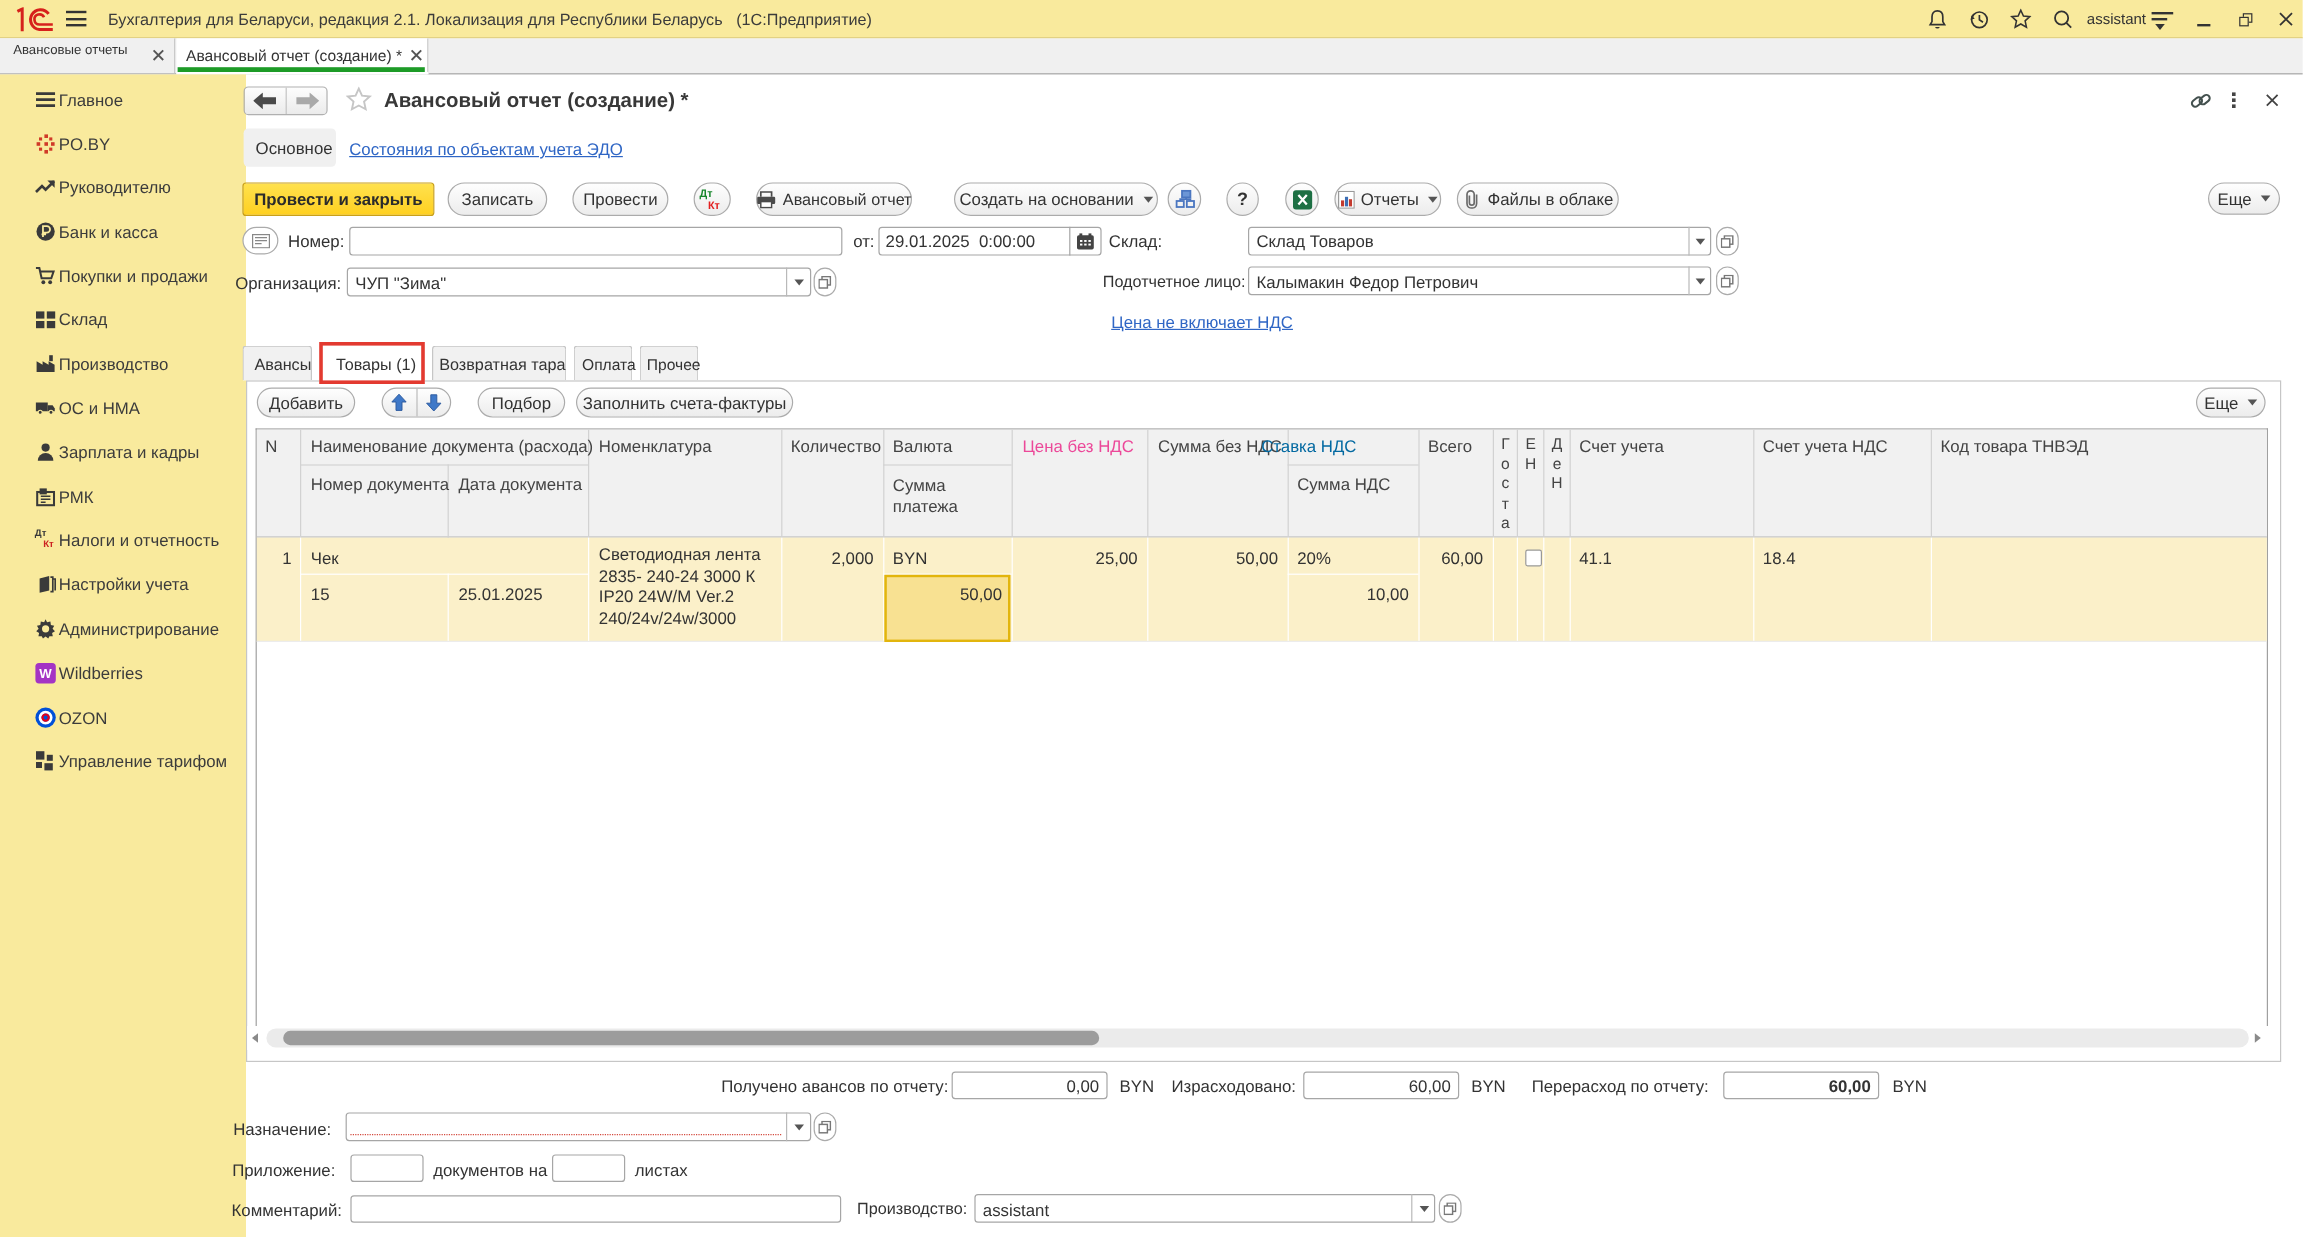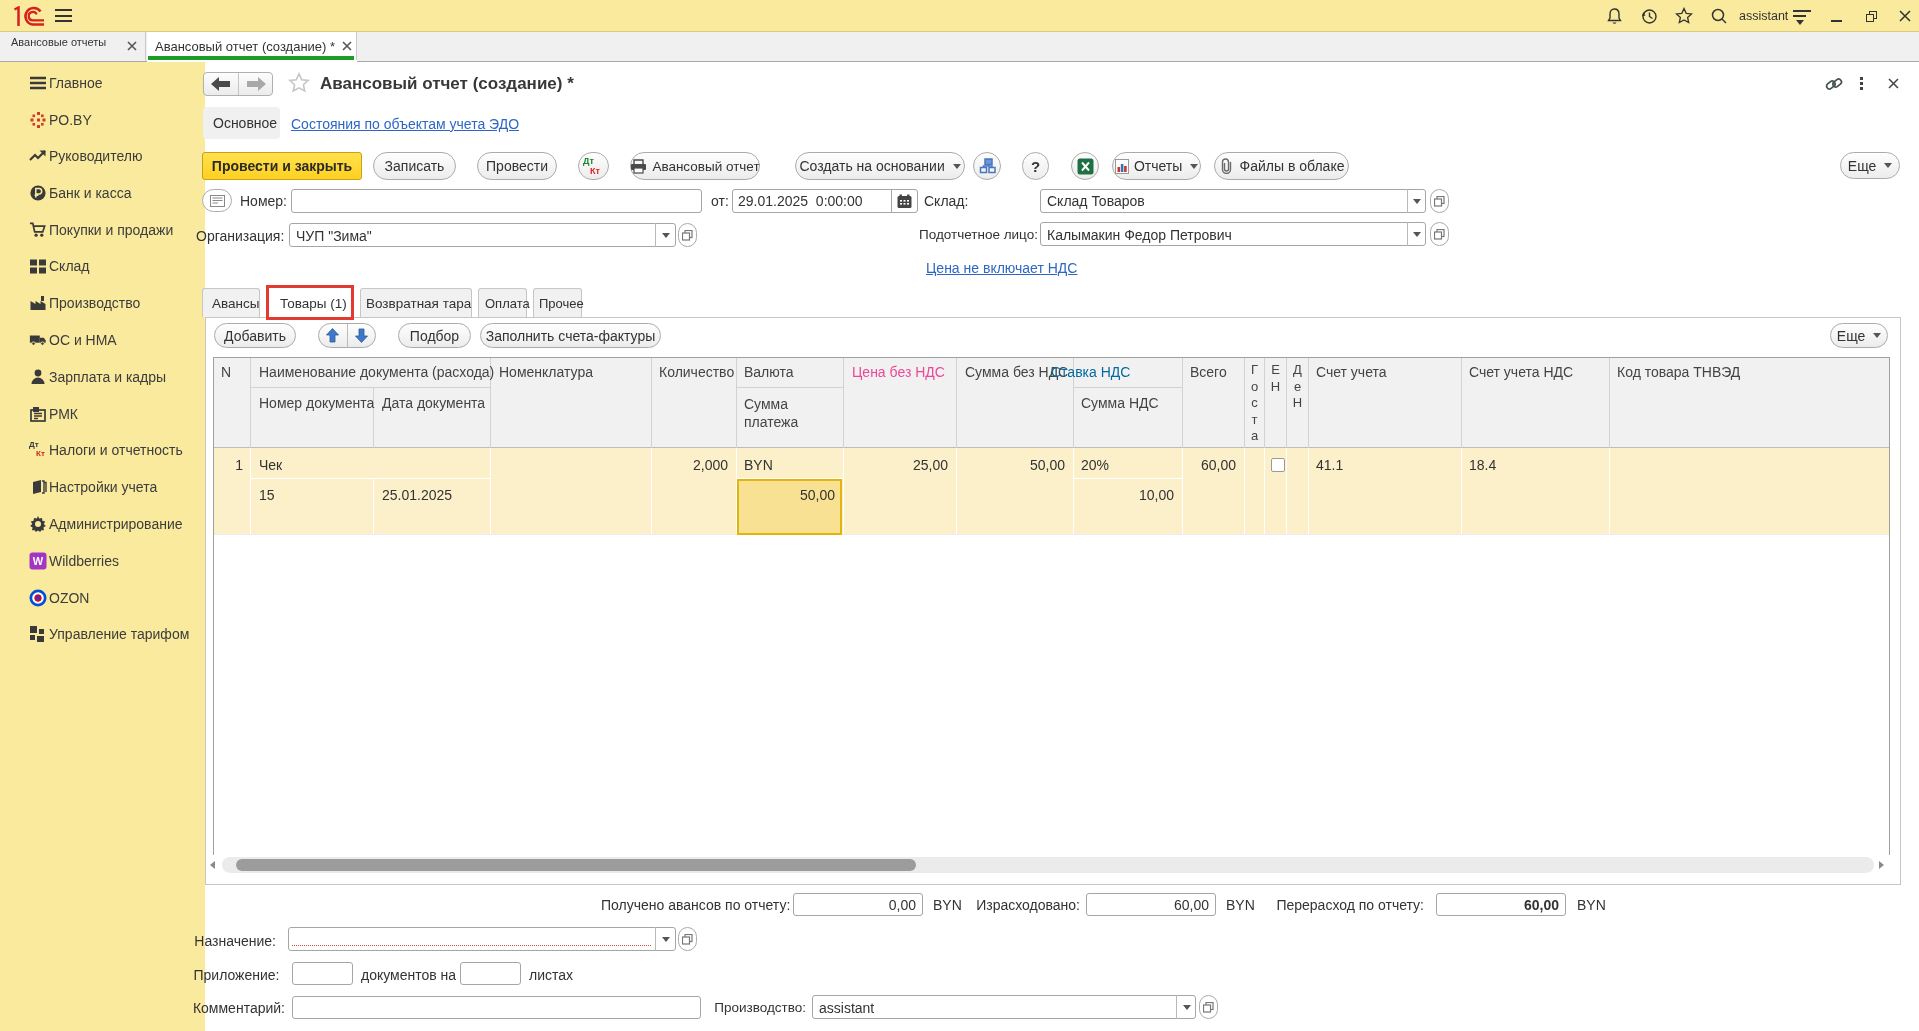--- a/index.html
+++ b/index.html
@@ -25,20 +25,21 @@
 
 <div class="abs" style="left:0;top:0;width:1919px;height:32px;background:#f9ea9d;border-bottom:1px solid #dccb7e"></div>
 <svg class="abs" style="left:12px;top:6px" width="34" height="21" viewBox="0 0 34 21">
   <path d="M2.5 3.5 L6.5 1.5 L6.5 20" stroke="#d6211c" stroke-width="2.5" fill="none"></path>
   <path d="M28.5 5.5 A8.3 8.3 0 1 0 20.8 18.6 L32 18.6" stroke="#d6211c" stroke-width="2.5" fill="none"></path>
   <path d="M24.7 8.4 A4.2 4.2 0 1 0 20.8 14.4 L32 14.4" stroke="#d6211c" stroke-width="2.2" fill="none"></path>
 </svg>
 <div class="abs" style="left:55px;top:9px;width:17px;height:13px;border-top:2px solid #333;border-bottom:2px solid #333">
       <div style="margin-top:3.5px;height:2px;background:#333"></div>
     </div>
+<div class="lbl" style="left:90px;top:9px;font-size:13.5px;color:#3b3b3b">Бухгалтерия для Беларуси, редакция 2.1. Локализация для Республики Беларусь&nbsp;&nbsp;&nbsp;(1С:Предприятие)</div>
 
 <svg class="abs" style="left:1606px;top:7px" width="17" height="18" viewBox="0 0 17 18">
       <path d="M8.5 2 C5.5 2 4 4.2 4 7 L4 11 L2.5 13.5 L14.5 13.5 L13 11 L13 7 C13 4.2 11.5 2 8.5 2 Z" fill="none" stroke="#333" stroke-width="1.4"></path>
       <path d="M6.5 15.5 A2.2 2.2 0 0 0 10.5 15.5 Z" fill="#333"></path>
     </svg>
 <svg class="abs" style="left:1640px;top:7px" width="18" height="18" viewBox="0 0 18 18">
       <circle cx="9.5" cy="9.5" r="6.5" fill="none" stroke="#333" stroke-width="1.4"></circle>
       <path d="M9.5 5.5 L9.5 9.5 L12.5 11.5" fill="none" stroke="#333" stroke-width="1.4"></path>
       <path d="M3.2 5.8 L2.2 9.2 L5.6 8.6" fill="#333"></path>
       <path d="M3 9 A6.5 6.5 0 0 1 4.8 4.9" fill="none" stroke="#333" stroke-width="1.4"></path>
@@ -462,20 +463,21 @@
 <div class="cell" style="left:1316px;top:364px;color:#444">Счет учета</div>
 <div class="cell" style="left:1469px;top:364px;color:#444">Счет учета НДС</div>
 <div class="cell" style="left:1617px;top:364px;color:#444">Код товара ТНВЭД</div>
 
 <div class="abs" style="left:737px;top:479px;width:105px;height:56px;background:#f8e192;border:2px solid #e2b50d"></div>
 
 <div class="cell num" style="left:213px;top:457px;width:30px">1</div>
 <div class="cell" style="left:259px;top:457px">Чек</div>
 <div class="cell" style="left:259px;top:487px">15</div>
 <div class="cell" style="left:382px;top:487px">25.01.2025</div>
+<div class="cell" style="left:499px;top:454px;line-height:17.5px;white-space:normal;width:150px">Светодиодная лента 2835- 240-24 3000 К IP20 24W/M Ver.2 240/24v/24w/3000</div>
 <div class="cell num" style="left:628px;top:457px;width:100px">2,000</div>
 <div class="cell" style="left:744px;top:457px">BYN</div>
 <div class="cell num" style="left:735px;top:487px;width:100px">50,00</div>
 <div class="cell num" style="left:848px;top:457px;width:100px">25,00</div>
 <div class="cell num" style="left:965px;top:457px;width:100px">50,00</div>
 <div class="cell" style="left:1081px;top:457px">20%</div>
 <div class="cell num" style="left:1074px;top:487px;width:100px">10,00</div>
 <div class="cell num" style="left:1136px;top:457px;width:100px">60,00</div>
 <div class="abs" style="left:1271px;top:458px;width:14px;height:14px;background:#fff;border:1px solid #999;border-radius:2px"></div>
 <div class="cell" style="left:1316px;top:457px">41.1</div>

